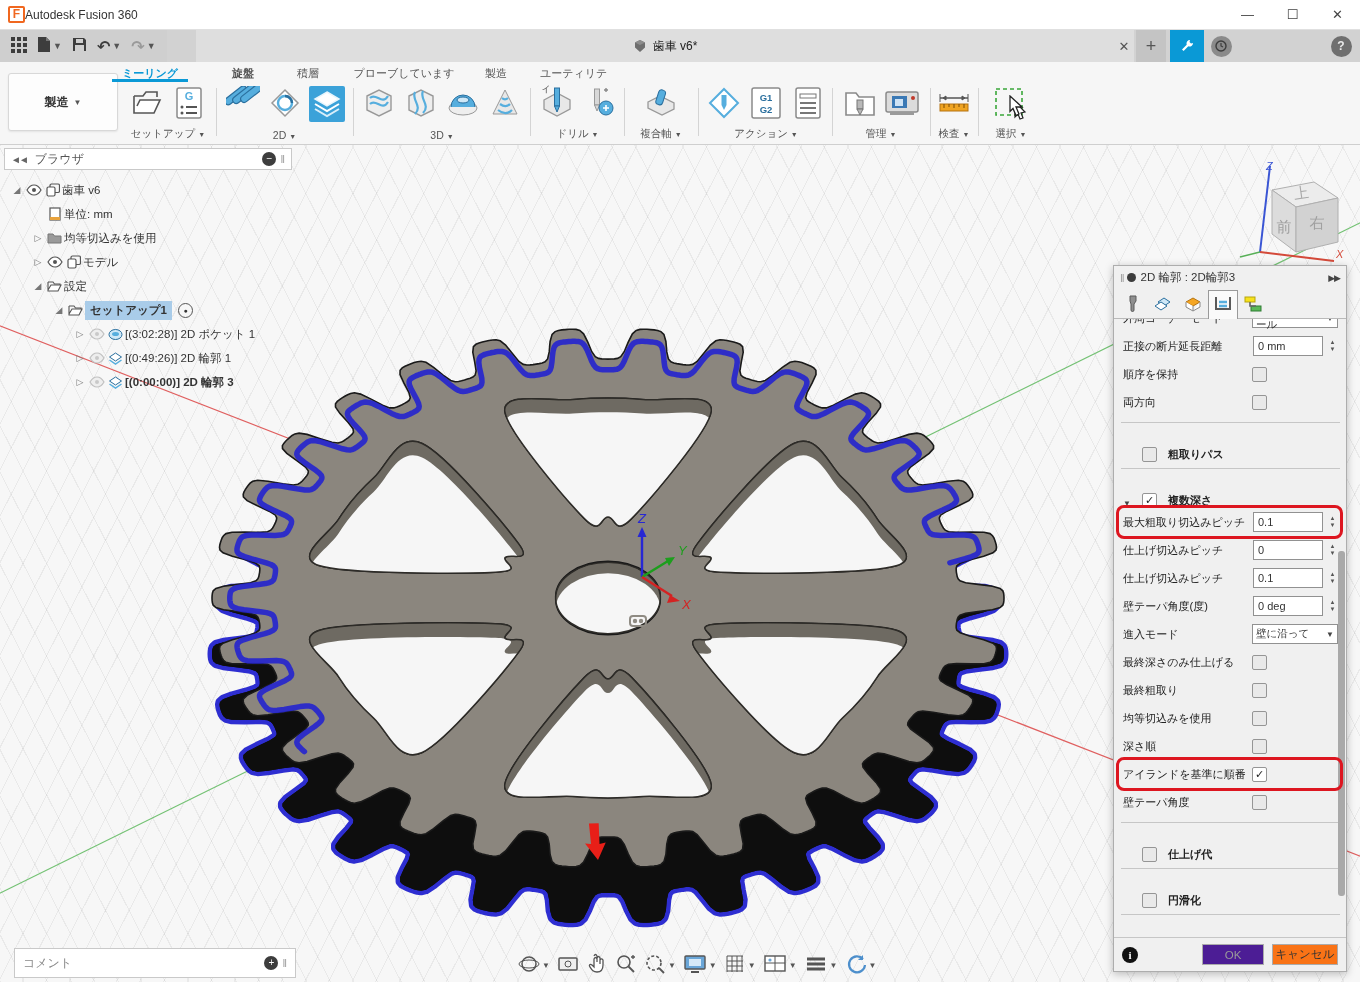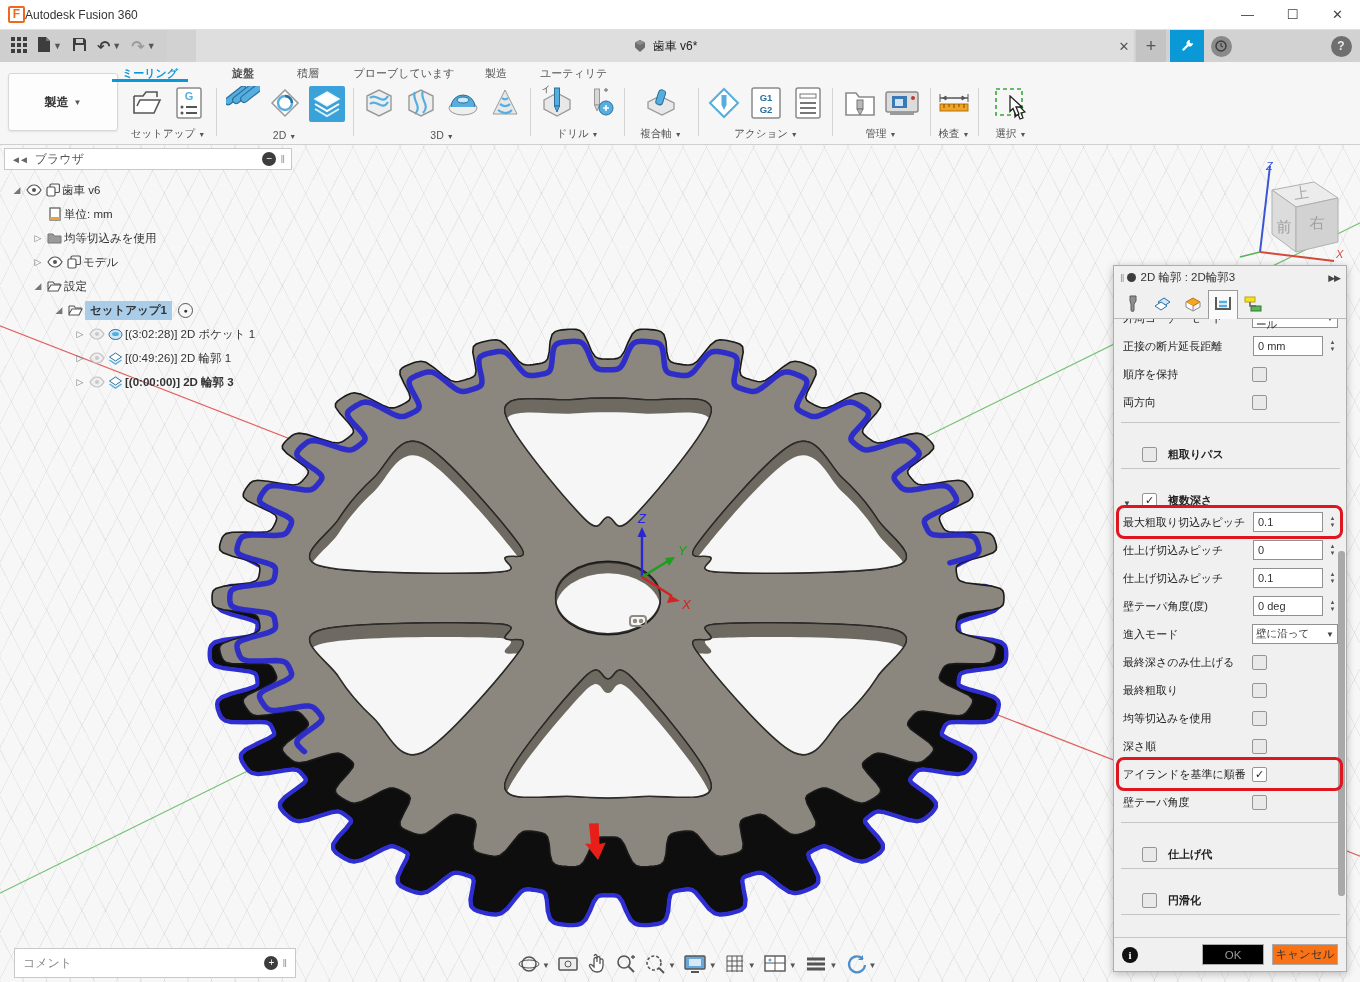--- a/index.html
+++ b/index.html
@@ -82,21 +82,21 @@
   .cb.on{background:#fff}
   .dlg-row .cbwrap{width:86px;flex:none;display:flex}
   .dlg-div{height:1px;background:#c6c6c6;margin:6px -2px}
   .sec-row{display:flex;align-items:flex-end;height:33px;gap:11px}
   .sec-row .lbl{font-weight:bold;font-size:11px;color:#222}
   .sec-caret{font-size:8px;color:#444;width:8px}
   .hl-ring{position:absolute;left:-7px;right:-5px;top:-3px;bottom:-3px;border:3px solid #dd1620;border-radius:8px;pointer-events:none;z-index:5}
   .dlg-scroll{position:absolute;right:1px;top:285px;width:7px;height:345px;background:#a9a9a9;border-radius:3px}
   .dlg-footer{height:34px;border-top:1px solid #c6c6c6;display:flex;align-items:center;padding:0 8px;flex:none}
   .info-ico{width:16px;height:16px;border-radius:50%;background:#111;color:#fff;font-size:11px;font-weight:bold;display:flex;align-items:center;justify-content:center;font-family:"Liberation Serif",serif}
-  .btn{height:21px;border:1px solid #ababab;background:#000000;font-size:11.5px;display:flex;align-items:center;justify-content:center}
+  .btn{height:21px;border:1px solid #ababab;background:#4c1d95;font-size:11.5px;display:flex;align-items:center;justify-content:center}
   .btn.ok{width:62px;margin-left:auto;color:#9a9a9a}
   .btn.cancel{width:66px;margin-left:8px;color:#333;background:#f97316}
 
   
   .commentbar{position:absolute;left:14px;top:803px;width:282px;height:30px;background:#fff;border:1px solid #c9c9c9;display:flex;align-items:center;padding:12px 8px;color:#888}
   .commentbar .bh-right{margin-left:auto}
   .navbar{position:absolute;left:518px;top:806px;height:28px;display:flex;align-items:center;gap:7px}
   .nav-item{display:flex;align-items:center;color:#5a5a5a}
   .nav-caret{font-size:8px;color:#555;margin-left:2px}
 

